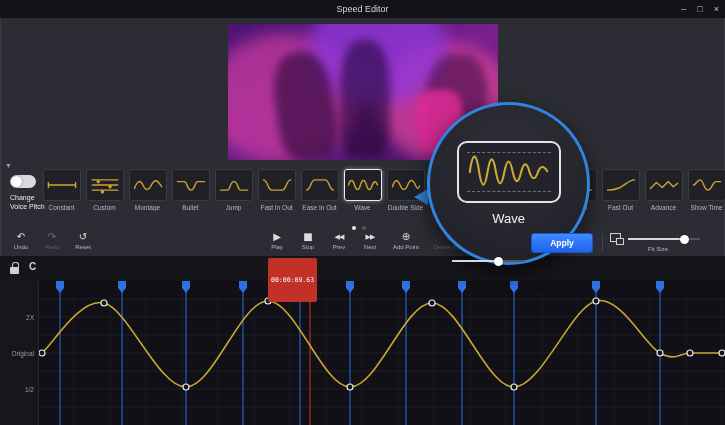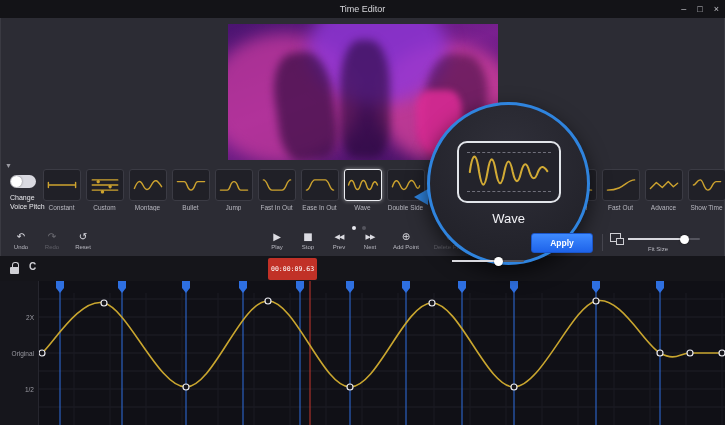--- a/index.html
+++ b/index.html
@@ -65,21 +65,21 @@
   .fit-label{font-size:6px;color:#b8b8c0;margin-top:4px;margin-left:38px;}
 
   .psize-slider{position:absolute;left:452px;top:260px;width:72px;z-index:7;}
 
   
   .rulerbar{position:absolute;left:0;top:256px;width:725px;height:25px;background:#15151a;border-bottom:1px solid #000;z-index:1;}
   .ruler-icons{position:absolute;left:10px;top:260px;display:flex;gap:10px;align-items:center;z-index:2;}
   .lock{width:9px;height:7px;background:#cfcfd4;border-radius:1px;position:relative;margin-top:6px;}
   .lock::before{content:'';position:absolute;top:-5px;left:1.5px;width:5px;height:5px;border:1.5px solid #cfcfd4;border-bottom:none;border-radius:3px 3px 0 0;}
   .snap{color:#cfcfd4;font-size:10px;font-weight:bold;line-height:14px;}
-  .timebox{position:absolute;left:268px;top:258px;background:#c13127;color:#fff;font-family:"DejaVu Sans Mono",monospace;font-size:6.5px;padding:7px 3px;border-radius:2px;z-index:4;}
+  .timebox{position:absolute;left:268px;top:258px;background:#c13127;color:#fff;font-family:"DejaVu Sans Mono",monospace;font-size:6.5px;padding:18px 3px;border-radius:2px;z-index:4;}
 
   
   .curvewrap{position:absolute;left:0;top:281px;width:725px;height:144px;background:#101016;z-index:1;}
   #ylabels{position:absolute;left:0;top:0;width:38px;height:144px;background:#16161c;border-right:1px solid #26262e;z-index:2;}
   .ylab{position:absolute;right:4px;font-size:6.5px;color:#9a9aa2;transform:translateY(-50%);}
   #curve-svg{position:absolute;left:38px;top:0;}
 
   
   .bubble{position:absolute;left:427px;top:102px;width:163px;height:163px;border-radius:50%;background:radial-gradient(circle at 50% 32%,#30303a,#1e1e25);border:3px solid #2f84de;box-shadow:0 7px 20px rgba(0,0,0,.6);z-index:6;display:flex;flex-direction:column;align-items:center;justify-content:center;box-sizing:border-box;}
   .bubble-pointer{position:absolute;left:414px;top:189px;width:0;height:0;border-top:8px solid transparent;border-bottom:8px solid transparent;border-right:14px solid #2f84de;z-index:6;}
@@ -88,21 +88,21 @@
   .bthumb::before{top:9px;}
   .bthumb::after{bottom:9px;}
   .blabel{margin-top:8px;font-size:13px;color:#f2f2f6;}
 </style>
 </head>
 <body>
 
 <div class="app">
 
   <div class="titlebar">
-    <span class="title">Time Editor</span>
+    <span class="title">Speed Editor</span>
     <div class="win-controls">
       <span>–</span>
       <span>□</span>
       <span>×</span>
     </div>
   </div>
 
   <div class="preview">
     <div class="blob b1"></div>
     <div class="blob b2"></div>

